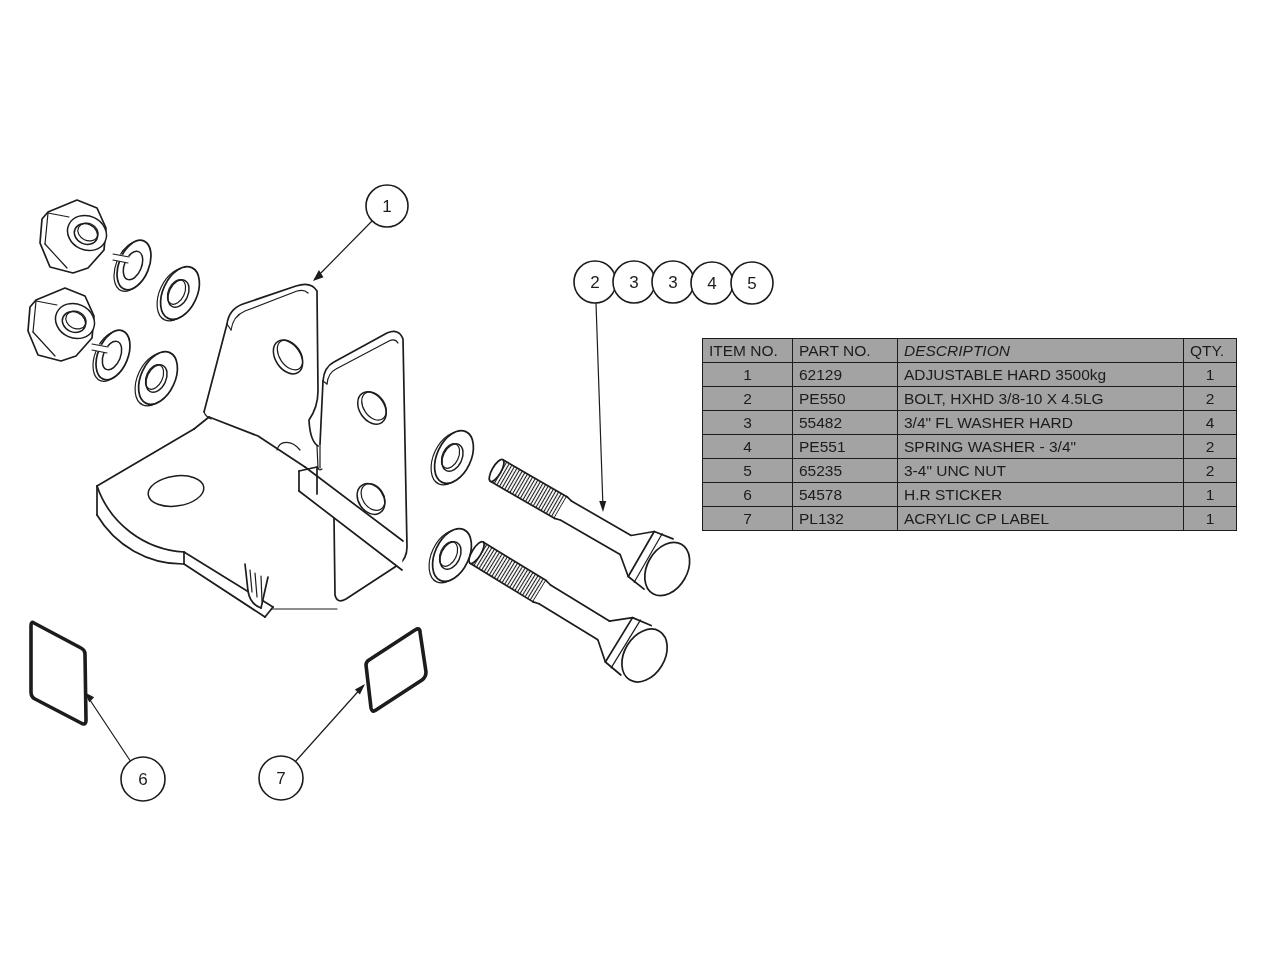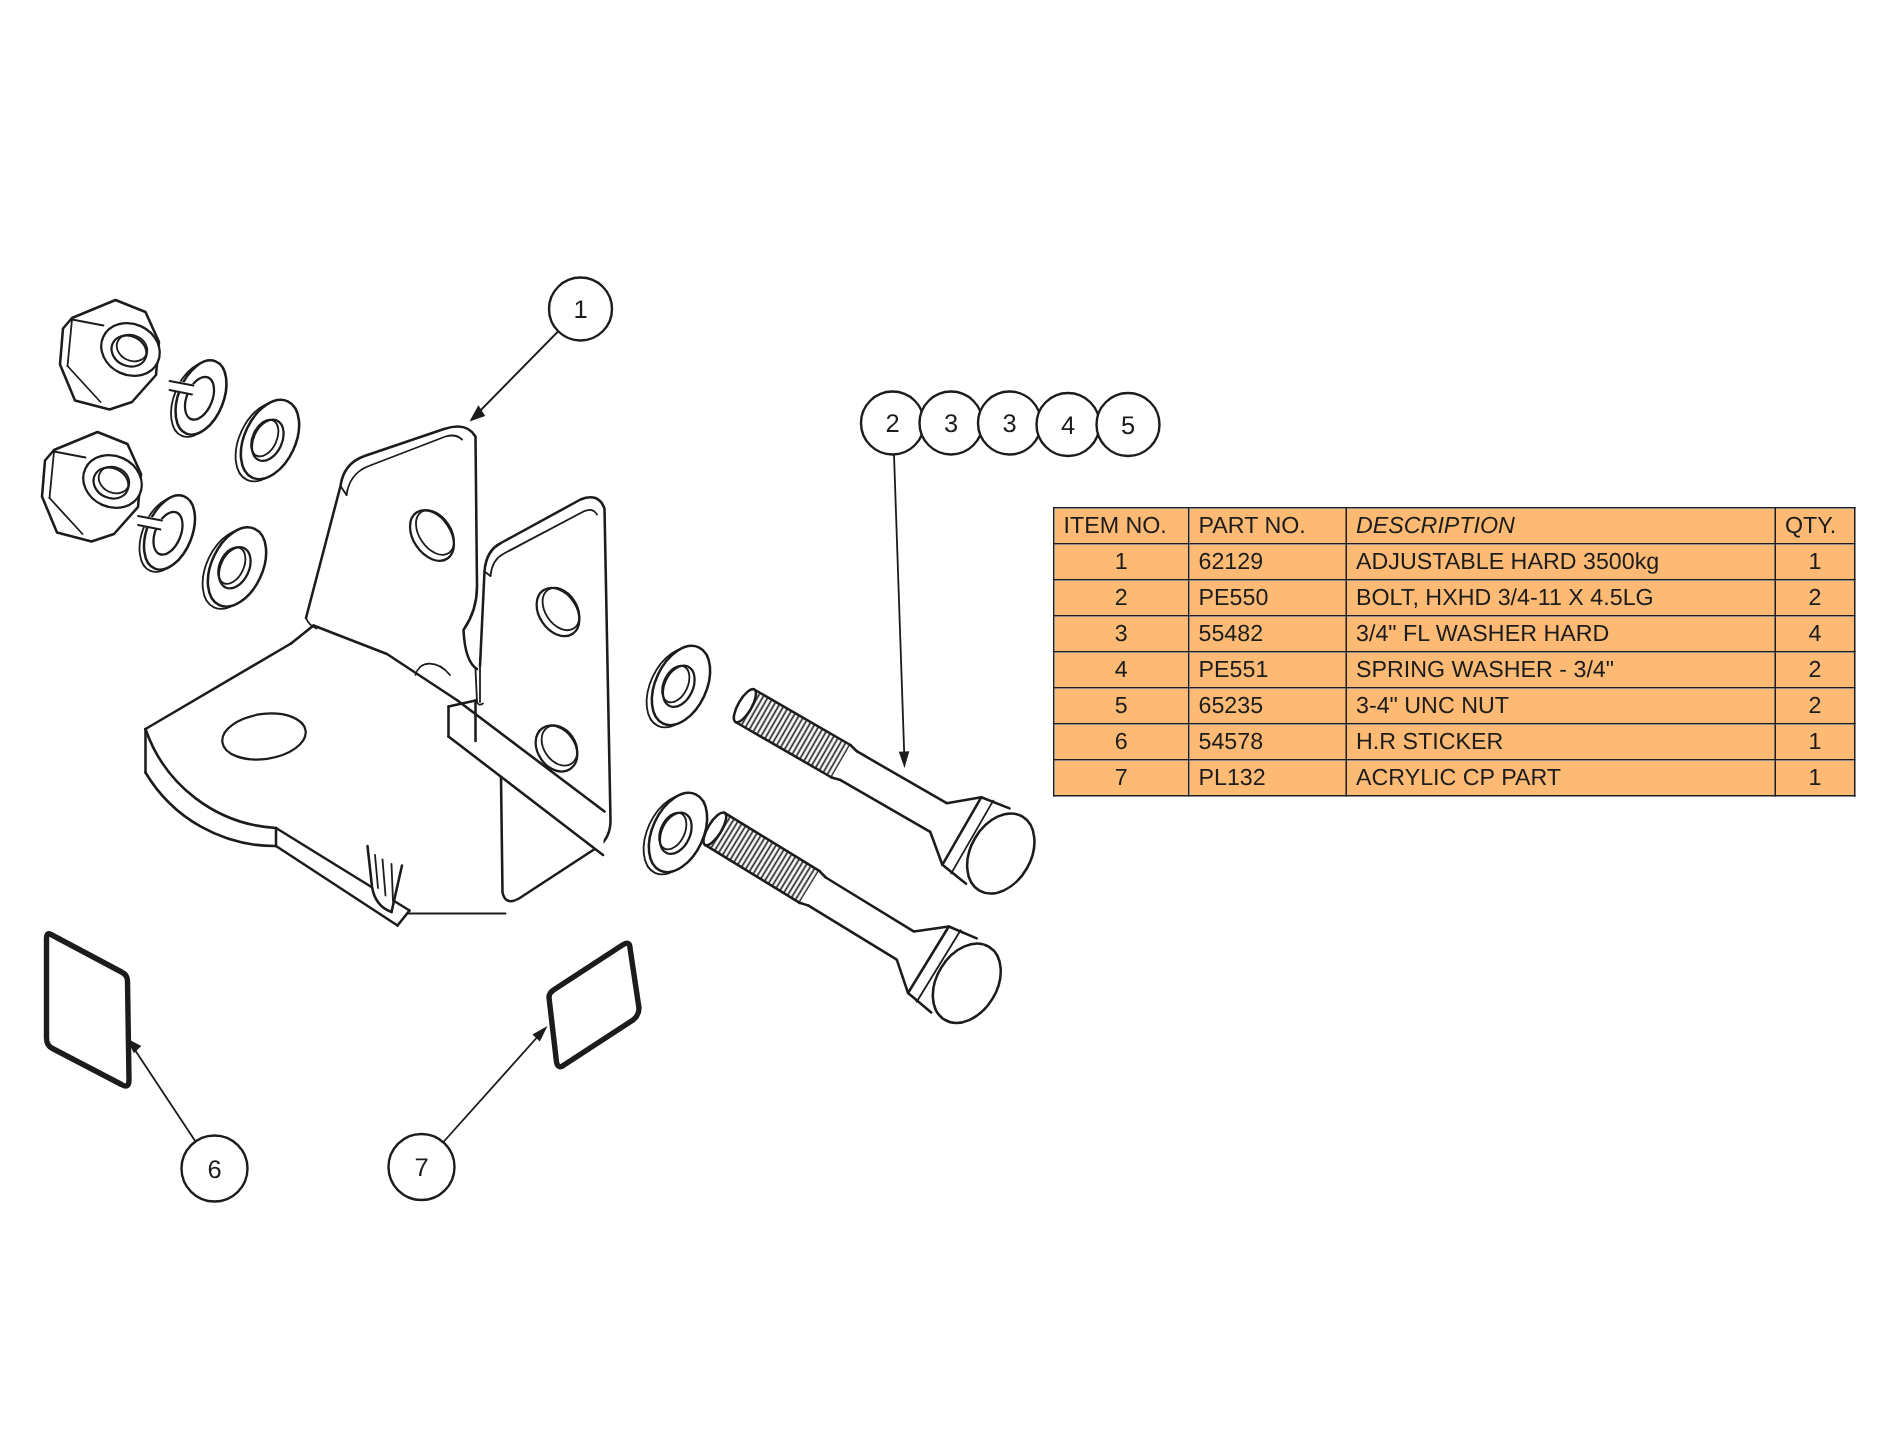--- a/index.html
+++ b/index.html
@@ -13,21 +13,21 @@
   .wf2{fill:#ffffff;stroke:#1c1c1c;stroke-width:1.5;stroke-linejoin:round;}
   .fill{fill:#ffffff;stroke:none;}
   .arrow{fill:#1c1c1c;stroke:none;}
   .balloon{fill:#ffffff;stroke:#1c1c1c;stroke-width:1.6;}
   .btxt{font-family:"Liberation Sans",sans-serif;font-size:17px;fill:#1c1c1c;text-anchor:middle;}
   .sticker{fill:#ffffff;stroke:#1c1c1c;stroke-width:3.6;stroke-linejoin:round;}
   
   .parts-table{position:absolute;left:702px;top:338px;border-collapse:collapse;table-layout:fixed;}
   .parts-table td,.parts-table th{border:1.5px solid #1c1c1c;font-family:"Liberation Sans",sans-serif;
       font-size:15.5px;font-weight:normal;color:#1c1c1c;height:23px;padding:0 0 0 6px;
-      text-align:left;white-space:nowrap;overflow:hidden;background:#fdba74;}
+      text-align:left;white-space:nowrap;overflow:hidden;background:#a3a3a3;}
   .parts-table .c-item{width:83px;}
   .parts-table .c-part{width:98px;}
   .parts-table .c-desc{width:279px;font-style:italic;}
   .parts-table .c-qty{width:46px;}
   .parts-table td.num{text-align:center;padding:0;}
 </style>
 </head>
 <body>
 
 <div class="canvas">
@@ -253,21 +253,21 @@
   <tbody>
     <tr>
       <td class="num">1</td>
       <td>62129</td>
       <td>ADJUSTABLE HARD 3500kg</td>
       <td class="num">1</td>
     </tr>
     <tr>
       <td class="num">2</td>
       <td>PE550</td>
-      <td>BOLT, HXHD 3/4-11 X 4.5LG</td>
+      <td>BOLT, HXHD 3/8-10 X 4.5LG</td>
       <td class="num">2</td>
     </tr>
     <tr>
       <td class="num">3</td>
       <td>55482</td>
       <td>3/4" FL WASHER HARD</td>
       <td class="num">4</td>
     </tr>
     <tr>
       <td class="num">4</td>
@@ -283,19 +283,19 @@
     </tr>
     <tr>
       <td class="num">6</td>
       <td>54578</td>
       <td>H.R STICKER</td>
       <td class="num">1</td>
     </tr>
     <tr>
       <td class="num">7</td>
       <td>PL132</td>
-      <td>ACRYLIC CP PART</td>
+      <td>ACRYLIC CP LABEL</td>
       <td class="num">1</td>
     </tr>
   </tbody>
 </table>
 
 </div>
 
 </body></html>

